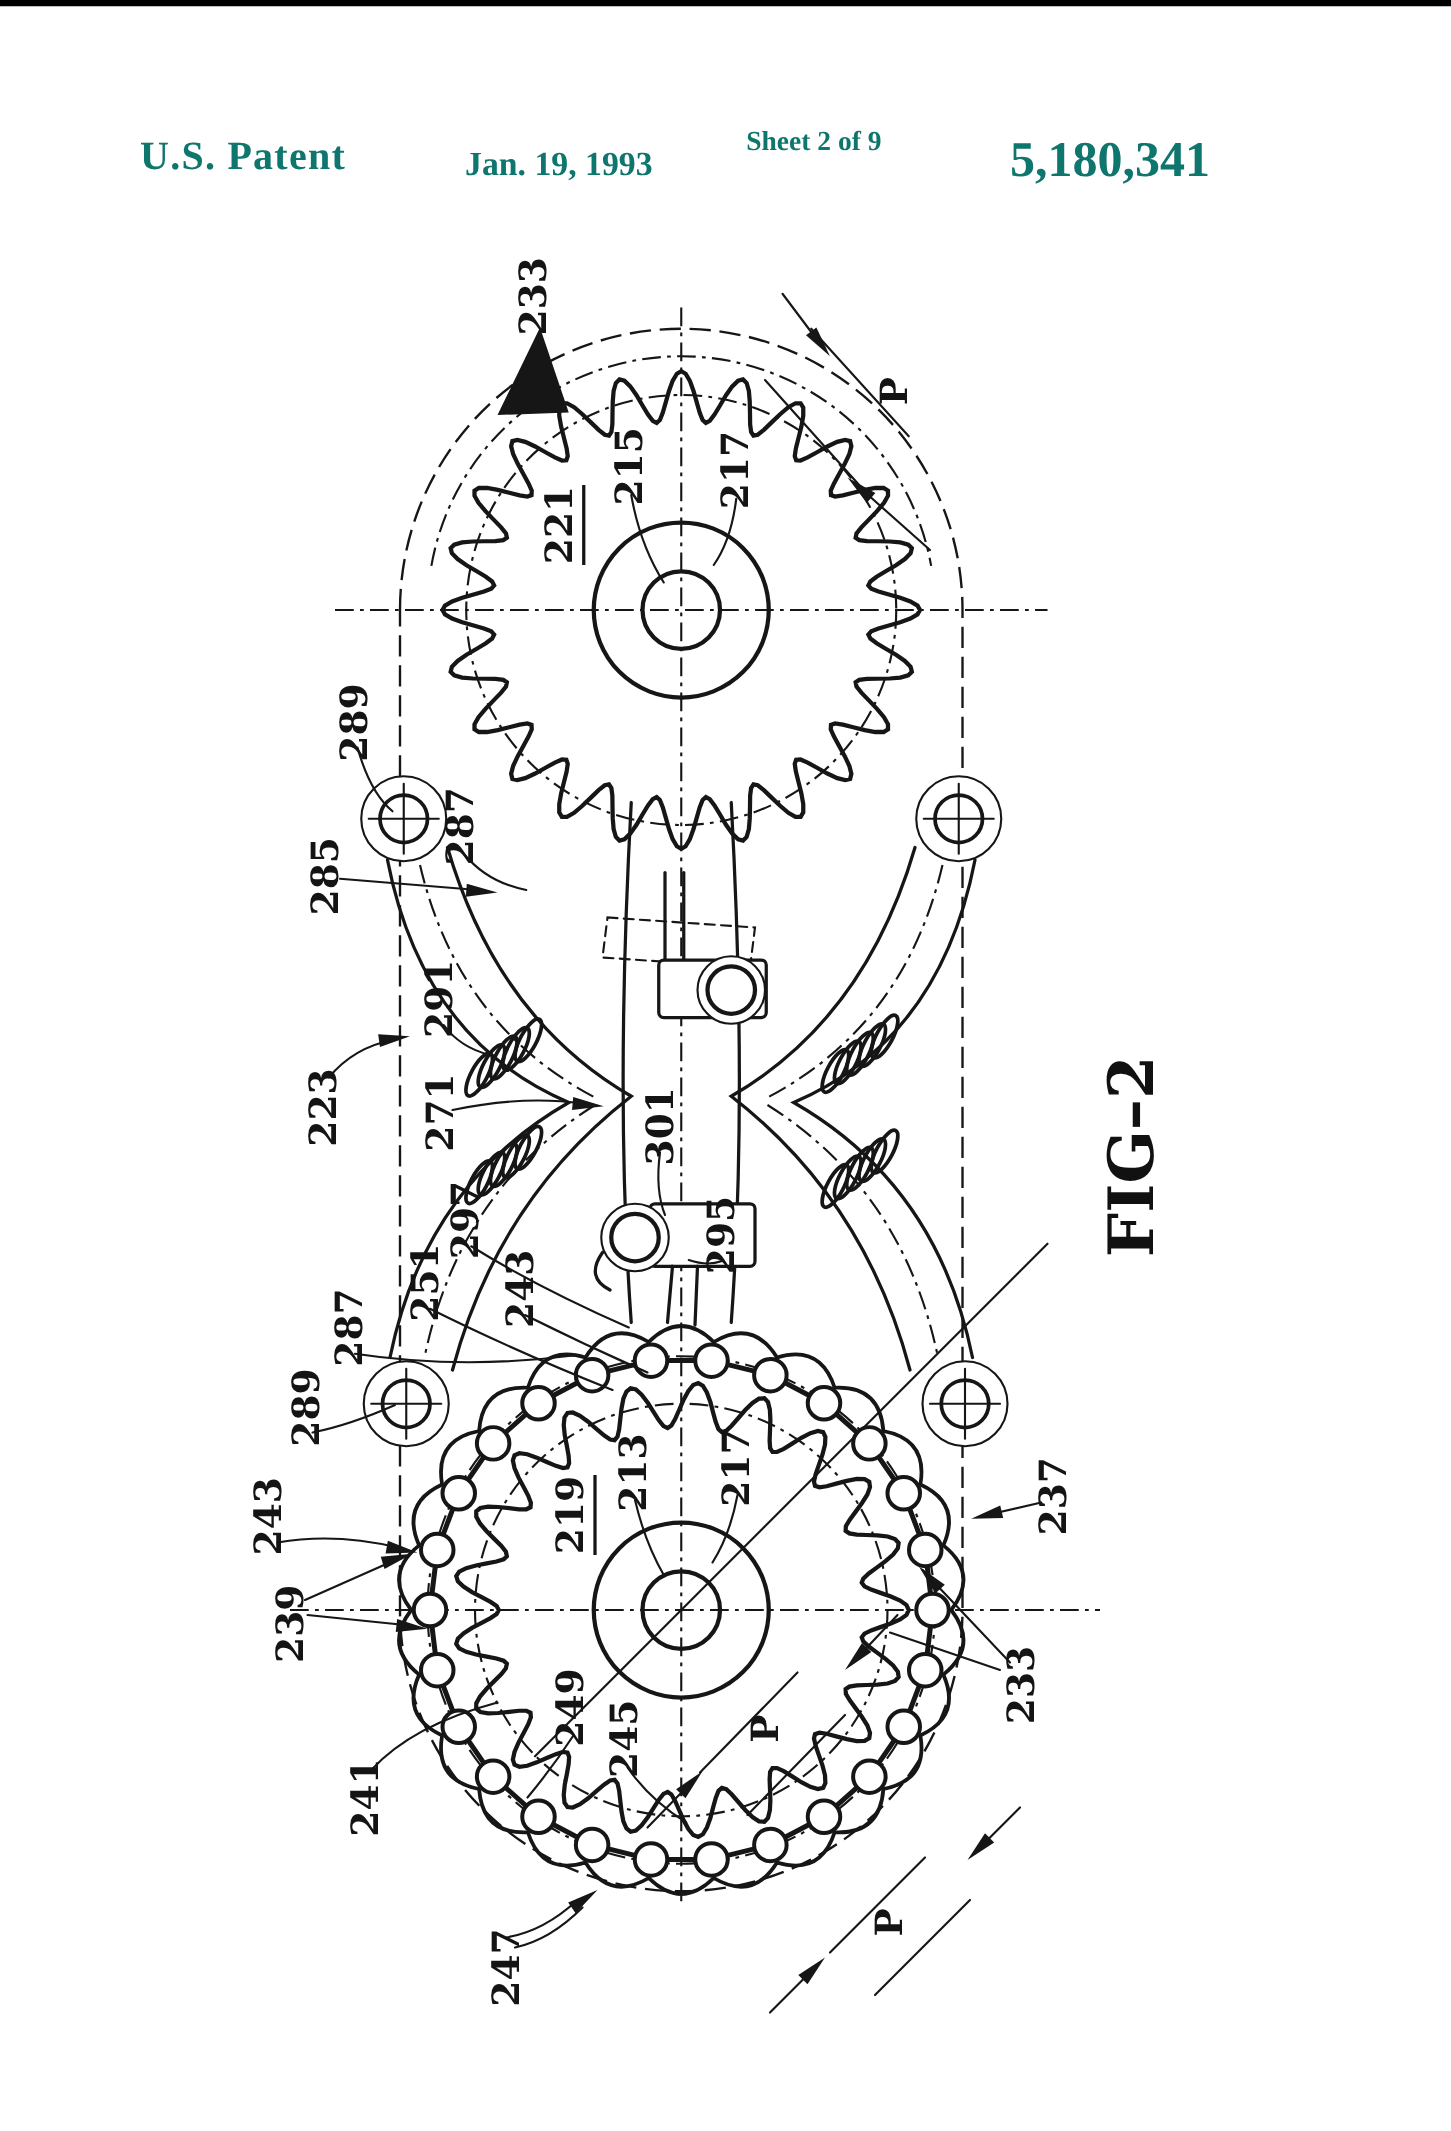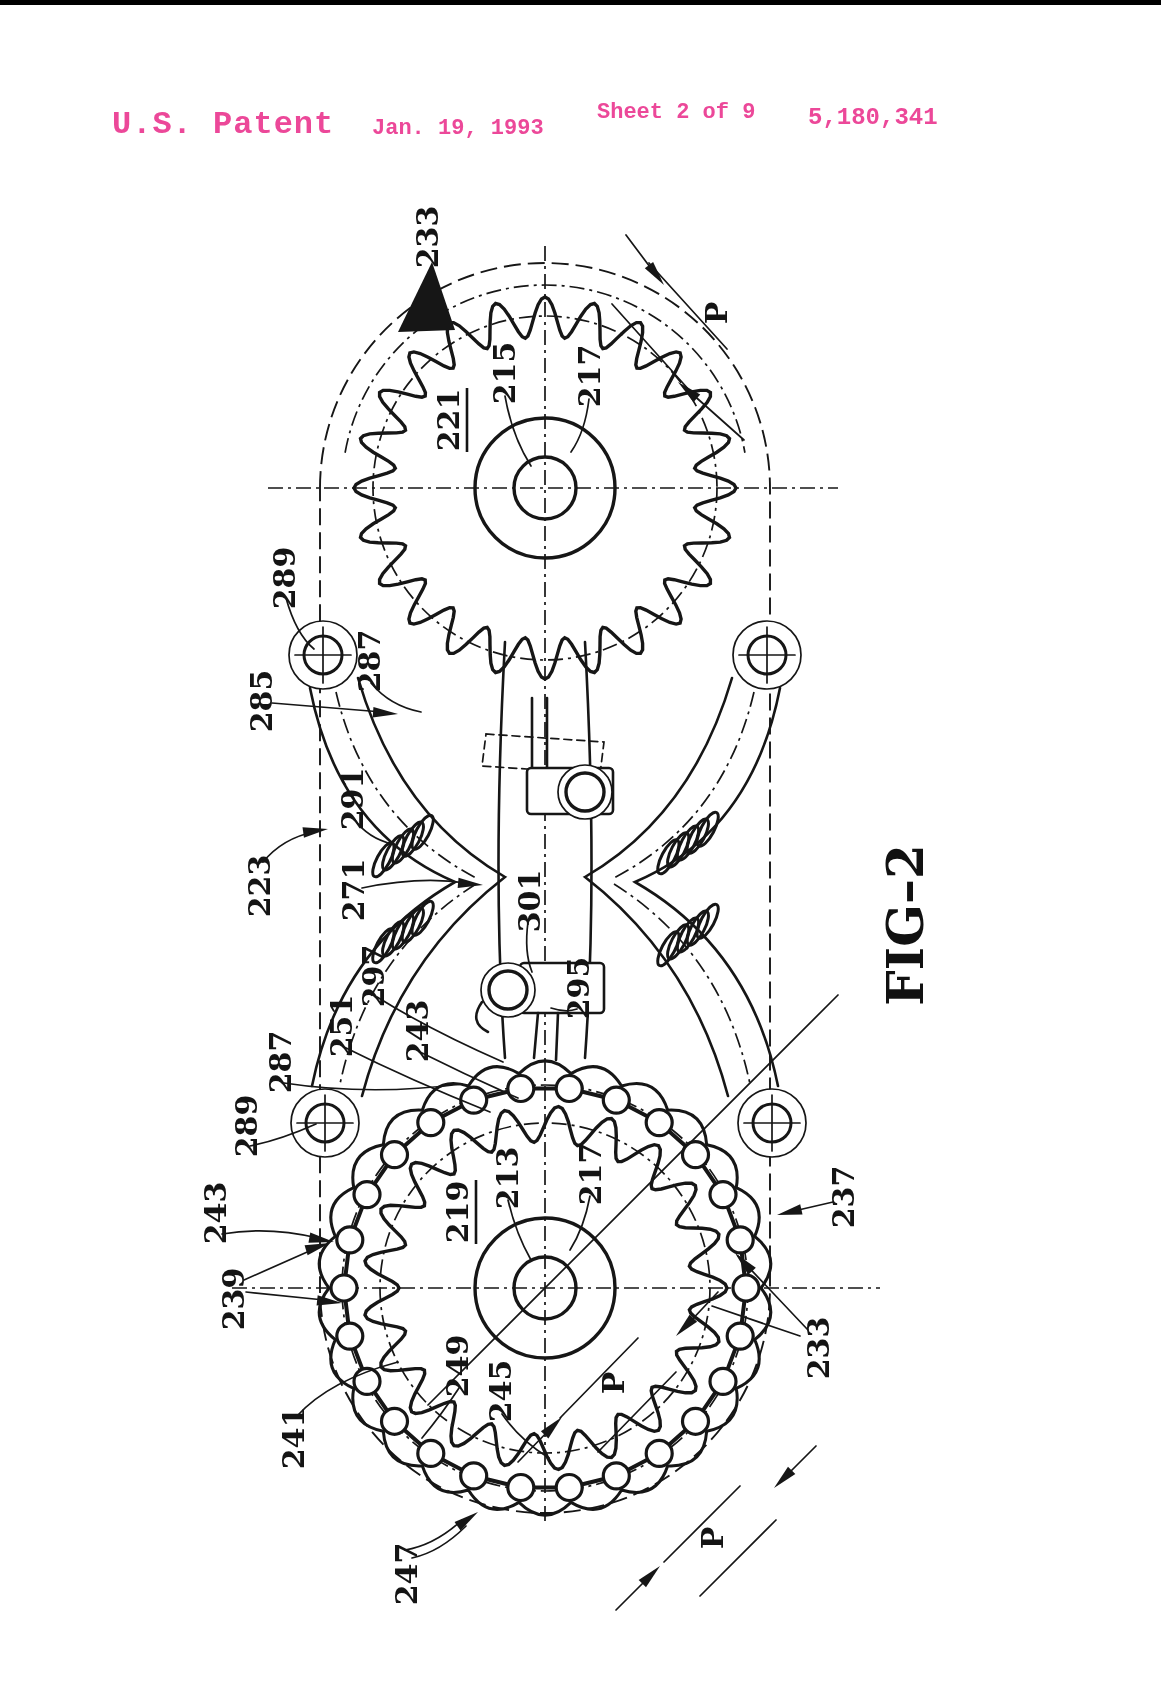--- a/index.html
+++ b/index.html
@@ -1,23 +1,23 @@
 <!DOCTYPE html>
 <html><head>
 <meta charset="utf-8">
 <style>
   html,body{margin:0;padding:0;background:#e8e8e4;}
   .page{position:relative;width:1161px;height:1705px;background:#ffffff;overflow:hidden;
         font-family:"Liberation Serif","DejaVu Serif",serif;color:#141414;}
   .top-edge{position:absolute;left:0;top:0;width:100%;height:5px;background:#000;}
-  .hdr{position:absolute;white-space:nowrap;font-weight:bold;color:#ec4899;font-family:Liberation Mono, monospace;}
+  .hdr{position:absolute;white-space:nowrap;font-weight:bold;color:#0f766e;}
   .hdr-title{left:112px;top:106px;font-size:32px;letter-spacing:1px;}
-  .hdr-date{left:372px;top:116px;font-size:22px;}
+  .hdr-date{left:372px;top:116px;font-size:27px;}
   .hdr-sheet{left:597px;top:100px;font-size:22px;}
-  .hdr-num{left:808px;top:104px;font-size:24px;}
+  .hdr-num{left:808px;top:104px;font-size:40px;}
   svg{position:absolute;left:0;top:0;}
   .ln{stroke:#161616;fill:none;stroke-width:2.6;stroke-linecap:round;}
   .thick{stroke-width:3.4;}
   .thin{stroke-width:1.7;}
   .dd{stroke:#161616;fill:none;stroke-width:1.7;stroke-dasharray:15 5 3 5;}
   .ld{stroke:#161616;fill:none;stroke-width:1.9;stroke-dasharray:17 7;}
   .wht{fill:#ffffff;}
   .lbl{font-family:"DejaVu Serif","Liberation Serif",serif;font-weight:bold;font-size:30px;fill:#141414;}
   .cap{font-family:"DejaVu Serif","Liberation Serif",serif;font-weight:bold;font-size:50px;fill:#111;}
 </style>

